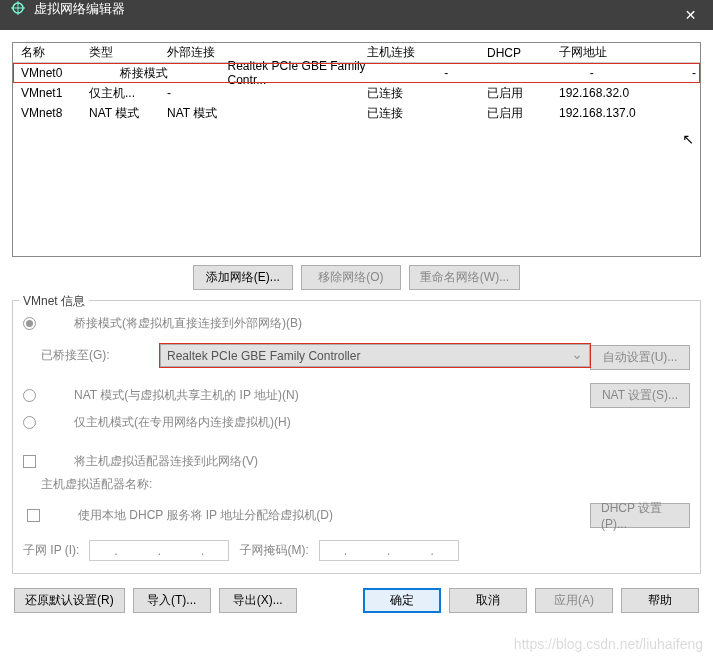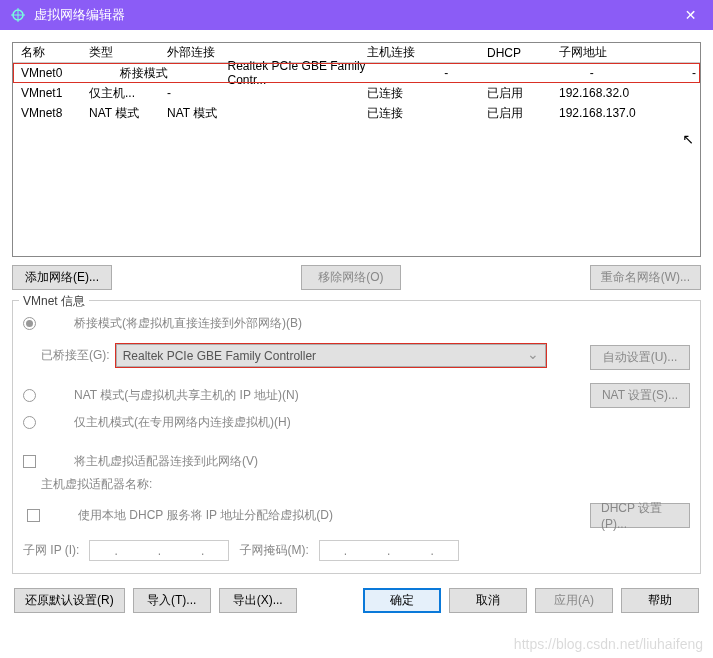--- a/index.html
+++ b/index.html
@@ -1,43 +1,43 @@
 <!DOCTYPE html>
 <html><head>
 <meta charset="utf-8">
 <style>
 * { box-sizing: border-box; margin: 0; padding: 0; font-family: "Microsoft YaHei", "Segoe UI", sans-serif; font-size: 12px; }
 body { background: #fff; width: 713px; height: 658px; overflow: hidden; }
-.titlebar { background: #8b5cf6; color: #fff; height: 30px; display: flex; align-items: center; padding: 0 10px; position: relative; }
+.titlebar { background: #404040; color: #fff; height: 30px; display: flex; padding: 0 10px; position: relative; }
 .titlebar-icon { width: 16px; height: 16px; margin-right: 8px; display: flex; align-items: center; justify-content: center; }
 .titlebar-title { font-size: 13px; }
 .titlebar-close { position: absolute; right: 0; top: 0; width: 45px; height: 30px; display: flex; align-items: center; justify-content: center; font-size: 14px; color: #fff; }
 .content { padding: 12px; }
 .table-box { border: 1px solid #888; height: 215px; position: relative; }
 .table-head, .table-row { display: flex; align-items: center; height: 20px; padding: 0 4px; }
 .table-head { border-bottom: 1px solid #ccc; background: #fff; }
 .col1 { width: 72px; padding-left: 4px; }
 .col2 { width: 78px; }
 .col3 { width: 200px; }
 .col4 { width: 120px; }
 .col5 { width: 72px; }
 .col6 { flex: 1; }
 .highlight-row { outline: 1px solid #d93025; outline-offset: -1px; gap: 38px; }
 .cursor { position: absolute; right: 6px; top: 88px; font-size: 14px; color: #000; }
-.btn-row { display: flex; justify-content: space-between; gap: 8px; margin-top: 8px; }
+.btn-row { display: flex; justify-content: center; gap: 8px; margin-top: 8px; }
 .btn { height: 25px; min-width: 100px; background: #e1e1e1; border: 1px solid #adadad; display: flex; align-items: center; justify-content: center; padding: 0 10px; color: #000; }
 .btn.disabled { color: #888; }
 .btn.primary { border: 2px solid #0a79d9; background: #e5f0fa; }
 .fieldset { border: 1px solid #ccc; margin-top: 10px; padding: 8px 10px 12px; position: relative; }
 .fieldset-legend { position: absolute; top: -8px; left: 6px; background: #fff; padding: 0 4px; color: #404040; }
 .radio-row { display: flex; align-items: center; margin: 6px 0; color: #888; gap: 32px; }
 .radio { width: 13px; height: 13px; border: 1px solid #999; border-radius: 50%; margin-right: 6px; display: inline-block; }
 .radio.selected::after { content: ""; display: block; width: 7px; height: 7px; border-radius: 50%; background: #999; margin: 2px; }
 .check { width: 13px; height: 13px; border: 1px solid #999; margin-right: 6px; display: inline-block; }
-.bridge-row { display: flex; align-items: center; margin: 6px 0 10px 18px; gap: 6px; }
+.bridge-row { display: flex; align-items: center; margin: 6px 0 10px 18px; gap: 6px; justify-content: space-between; }
 .bridge-label { color: #888; }
 .bridge-select { flex: 1; height: 23px; background: #e1e1e1; border: 1px solid #adadad; outline: 1px solid #d93025; display: flex; align-items: center; padding: 0 6px; color: #555; position: relative; max-width: 430px; }
 .bridge-select::after { content: "⌄"; position: absolute; right: 6px; color: #999; font-size: 14px; top: 1px; }
 .right-btn { width: 100px; }
 .row-with-btn { display: flex; align-items: center; justify-content: space-between; margin: 6px 0; }
 .indent-label { margin-left: 18px; color: #888; }
 .subnet-row { display: flex; align-items: center; gap: 10px; margin-top: 12px; color: #888; }
 .ip-input { display: flex; align-items: center; border: 1px solid #ccc; height: 21px; width: 140px; justify-content: space-around; color: #888; padding: 0 4px; }
 .bottom-btns { display: flex; gap: 8px; margin-top: 14px; padding: 0 2px; }
 .bottom-btns .btn { min-width: 78px; flex: 0 0 auto; }

